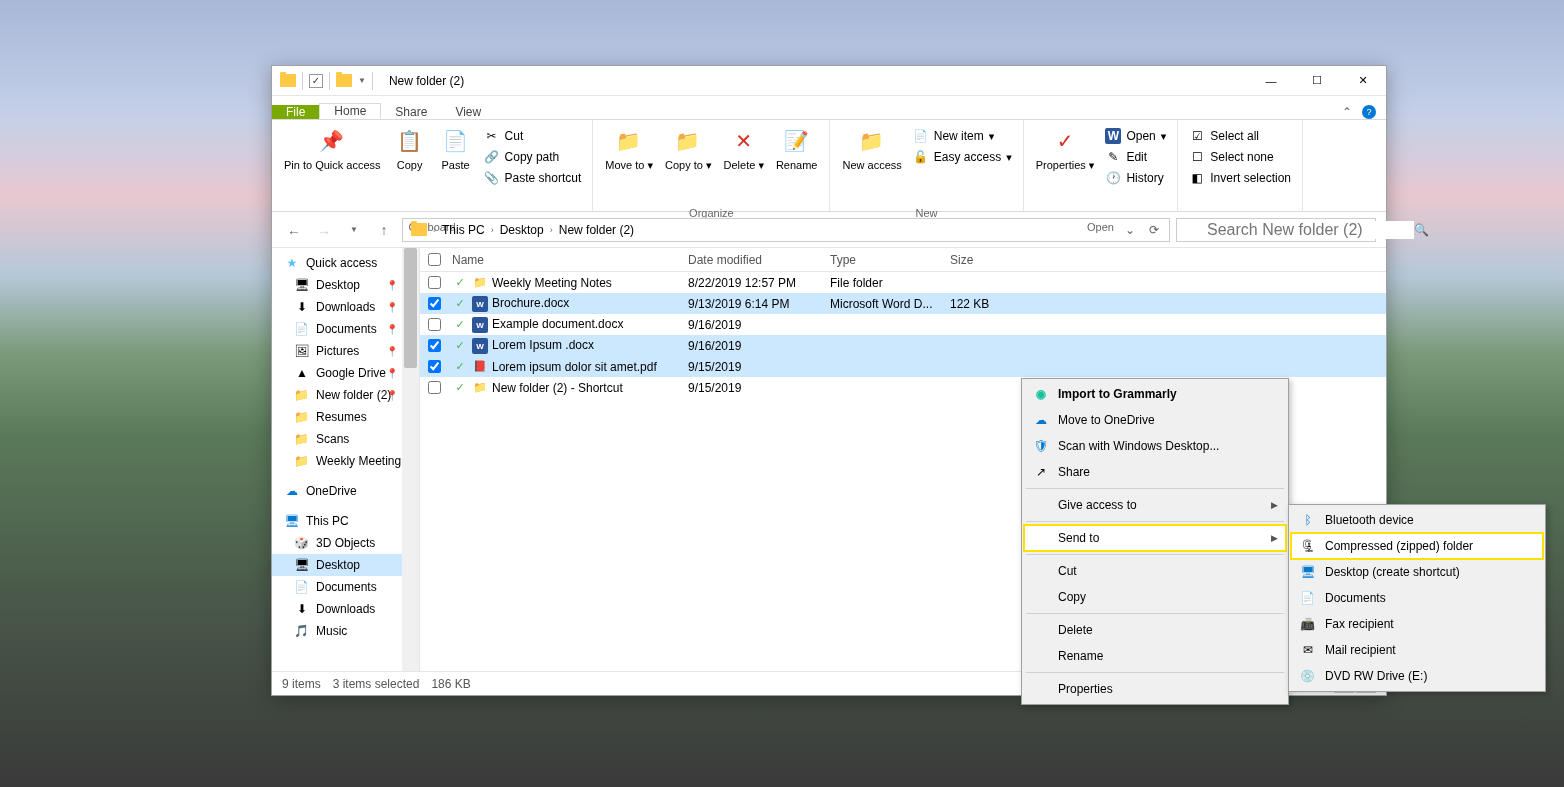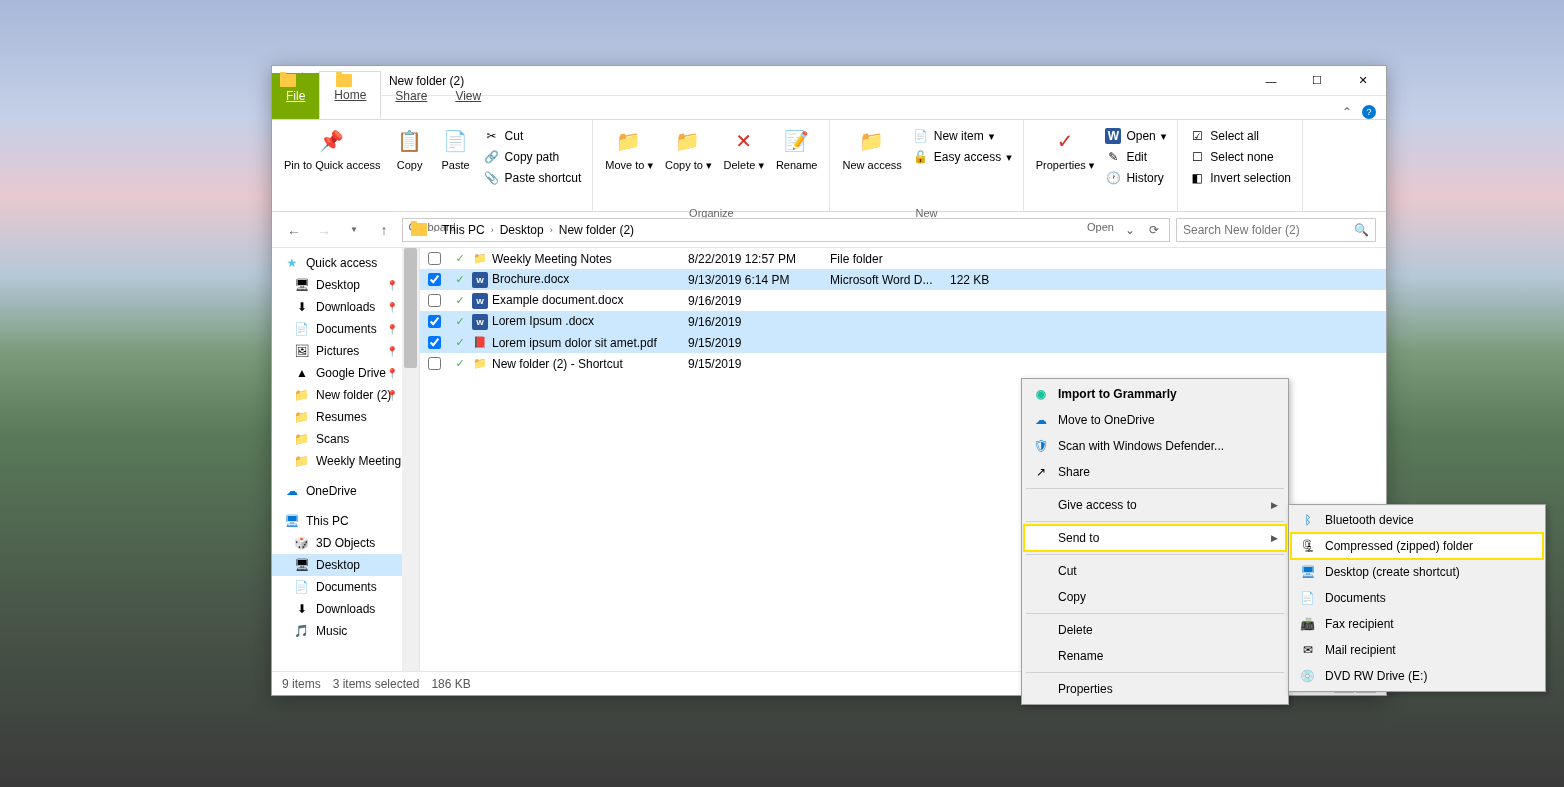--- a/index.html
+++ b/index.html
@@ -9,42 +9,42 @@
 .qat { display:flex; align-items:center; gap:6px; padding:0 8px; }
 .folder-icon-sm { width:16px; height:13px; background:#ffc845; border-radius:1px; position:relative; display:inline-block; }
 .folder-icon-sm::before { content:''; position:absolute; top:-2px; left:0; width:6px; height:2px; background:#ffc845; border-radius:1px 1px 0 0; }
 .qat-sep { width:1px; height:18px; background:#d0d0d0; }
 .check-sm { width:14px; height:14px; border:1px solid #999; display:flex; align-items:center; justify-content:center; color:#333; font-size:10px; }
 .chev-sm { font-size:8px; color:#666; }
 .title-txt { margin-left:8px; color:#000; }
 .win-ctrl { margin-left:auto; display:flex; }
 .win-btn { width:46px; height:30px; display:flex; align-items:center; justify-content:center; color:#000; font-size:11px; }
 .tabs { height:24px; display:flex; border-bottom:1px solid #dadada; align-items:flex-end; }
-.tab { padding:16px 14px; color:#444;text-decoration:underline; }
+.tab { padding:0 14px; color:#444; }
 .tab.file { background:#7aaa00; color:#fff; }
 .tabs-right { margin-left:auto; display:flex; align-items:center; gap:10px; padding-right:10px; }
 .help-ic { width:14px; height:14px; border-radius:50%; background:#0078d4; color:#fff; display:flex; align-items:center; justify-content:center; font-size:9px; }
 .ribbon { height:92px; background:#fff; border-bottom:1px solid #dadada; display:flex; }
 .rgrp { border-right:1px solid #e5e5e5; display:flex; flex-direction:column; padding:3px 8px 0; }
 .rgrp-body { flex:1; display:flex; align-items:flex-start; gap:4px; }
 .rgrp-label { text-align:center; color:#666; font-size:11px; padding:2px 0;margin-top:32px; }
 .rbtn-lg { display:flex; flex-direction:column; align-items:center; gap:2px; padding:2px 4px; min-width:42px; }
 .rbtn-lg .ic { width:32px; height:32px; display:flex; align-items:center; justify-content:center; font-size:20px; }
 .rbtn-lg span { font-size:11px; line-height:1.1; }
 .rbtn-stack { display:flex; flex-direction:column; gap:3px; padding-top:4px; }
 .rbtn-sm { display:flex; align-items:center; gap:5px; font-size:11px; padding:1px 3px; white-space:nowrap; }
 .rbtn-sm .ic { width:16px; height:16px; display:flex; align-items:center; justify-content:center; font-size:12px; }
 .nav { height:36px; display:flex; align-items:center; gap:6px; padding:0 10px; border-bottom:1px solid #e5e5e5; }
 .nav-btn { width:24px; height:24px; display:flex; align-items:center; justify-content:center; color:#666; font-size:14px; }
 .addr { flex:1; height:24px; border:1px solid #ccc; display:flex; align-items:center; padding:0 4px; gap:2px; }
 .crumb { padding:0 4px; }
 .crumb-sep { color:#666; font-size:9px; }
 .addr-ic { width:22px; display:flex; align-items:center; justify-content:center; color:#666; }
 .search { width:200px; height:24px; border:1px solid #ccc; display:flex; align-items:center; padding:0 6px; color:#888; }
-.search input { border:none; outline:none; flex:1; font-size:12px; }
+.search input { border:none; outline:none; flex:1; font-size:16px;margin-left:24px; }
 .search-ic { color:#666; }
 .content { flex:1; display:flex; overflow:hidden; }
 .sidebar { width:148px; border-right:1px solid #e5e5e5; overflow-y:auto; padding:4px 0; position:relative; }
 .sidebar-scroll { position:absolute; right:0; top:0; width:17px; height:100%; background:#f0f0f0; }
 .sidebar-thumb { position:absolute; top:0; left:2px; width:13px; height:120px; background:#c0c0c0; border-radius:2px; }
 .sb-item { display:flex; align-items:center; gap:6px; padding:3px 6px 3px 22px; position:relative; }
 .sb-item.hdr { padding-left:12px; font-weight:400; }
 .sb-item.sel { background:#cce8ff; }
 .sb-ic { width:16px; height:16px; display:flex; align-items:center; justify-content:center; font-size:12px; }
 .pin { position:absolute; right:20px; color:#888; font-size:10px; }
@@ -321,20 +321,29 @@
           <div class="sb-item">
             <span class="sb-ic">🎵</span>
             <span>Music</span>
           </div>
         </div>
       <div class="sidebar-scroll">
           <div class="sidebar-thumb"></div>
         </div>
     </div>
     <div class="filepane">
+      <div class="cols">
+        <div class="col-check">
+            <input type="checkbox" style="">
+          </div>
+        <div class="col-name">Name</div>
+        <div class="col-date">Date modified</div>
+        <div class="col-type">Type</div>
+        <div class="col-size">Size</div>
+      </div>
       <div class="rows" id="rows">
           <div class="row">
             <div class="col-check">
               <input type="checkbox" style="">
             </div>
             <div class="col-name"><span class="file-ic check-ico">✓</span><span class="file-ic folder-ico">📁</span>Weekly Meeting Notes</div>
             <div class="col-date">8/22/2019 12:57 PM</div>
             <div class="col-type">File folder</div>
             <div class="col-size" style="text-align:right;padding-right:8px"></div>
           </div>
@@ -408,21 +417,21 @@
   <div class="ctx-item bold">
       <span class="ic" style="color:#15c39a">◉</span>
       <span>Import to Grammarly</span>
     </div>
   <div class="ctx-item">
       <span class="ic" style="color:#0078d4">☁</span>
       <span>Move to OneDrive</span>
     </div>
   <div class="ctx-item">
       <span class="ic" style="color:#0078d4">🛡</span>
-      <span>Scan with Windows Defender...</span>
+      <span>Scan with Windows Desktop...</span>
     </div>
   <div class="ctx-item">
       <span class="ic">↗</span>
       <span>Share</span>
     </div>
   <div class="ctx-sep"></div>
   <div class="ctx-item">
       <span class="ic"></span>
       <span>Give access to</span>
       <span class="arr">▶</span>

